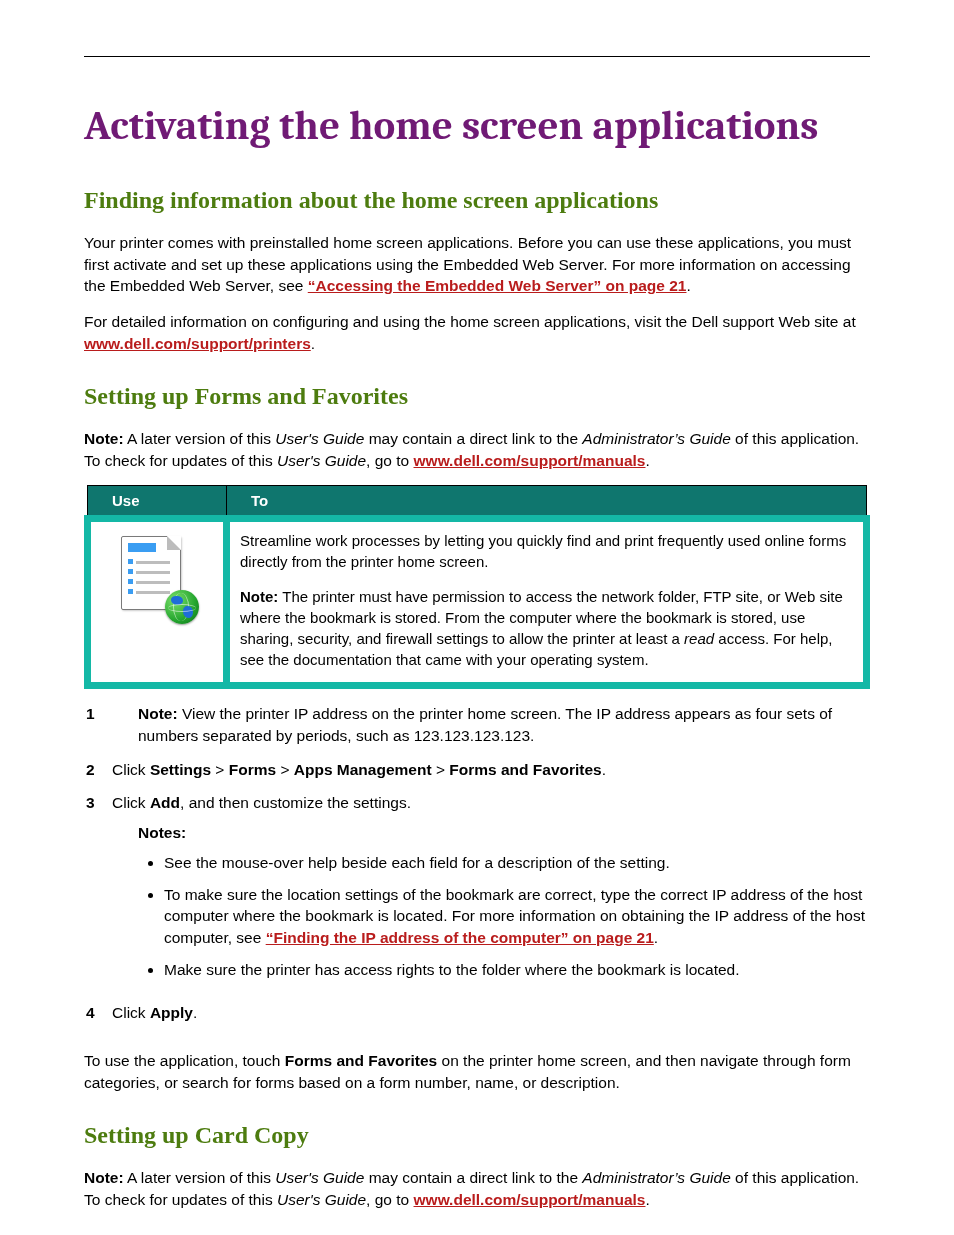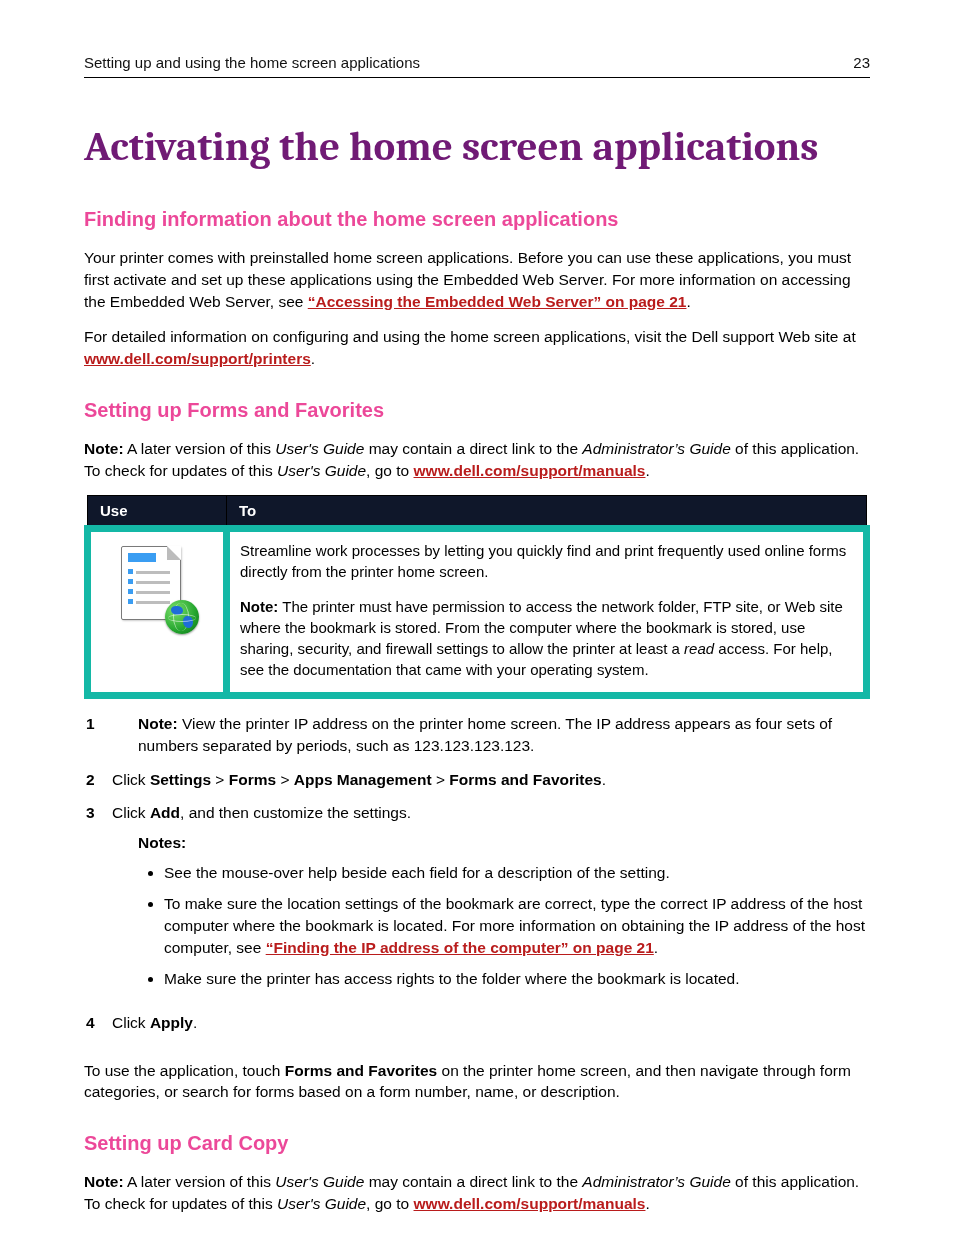--- a/index.html
+++ b/index.html
@@ -1,25 +1,25 @@
 <!DOCTYPE html>
 <html><head>
 <meta charset="utf-8">
 <style>
   html,body{margin:0;padding:0;background:#fff;color:#000;}
   body{font-family:"Segoe UI","Helvetica Neue",Arial,sans-serif;font-size:15.5px;line-height:1.4;}
   .page{width:954px;min-height:1235px;box-sizing:border-box;padding:52px 84px 60px 84px;position:relative;}
   .running-head{display:flex;justify-content:space-between;align-items:flex-end;font-size:15px;color:#111;margin-bottom:2px;}
   .rule{border:none;border-top:1px solid #000;margin:4px 0 40px 0;}
   h1{font-family:Cambria,Georgia,"Times New Roman",serif;font-weight:700;font-size:41px;margin:0 0 30px 0;color:#701a75;}
-  h2{font-family:Liberation Sans, sans-serif;font-weight:700;font-size:20px;margin:26px 0 14px 0;color:#ec4899;}
+  h2{font-family:Liberation Serif, serif;font-weight:700;font-size:24px;margin:26px 0 14px 0;color:#4d7c0f;}
   p{margin:0 0 14px 0;}
   a.link{color:#b91c1c;text-decoration:underline;font-weight:700;}
   table.box{width:100%;border-collapse:collapse;margin:10px 0 14px 0;font-size:15px;}
-  table.box th{background:#0f172a;color:#fff;text-align:left;font-weight:700;padding:4px 12px;border:1px solid #000;}
+  table.box th{background:#0f766e;color:#fff;text-align:left;font-weight:700;padding:4px 24px;border:1px solid #000;}
   table.box td{border:7px solid #14b8a6;padding:8px 10px;vertical-align:top;}
   table.box td.icon-cell{width:120px;text-align:center;padding:14px 6px;}
   .icon-forms{display:inline-block;position:relative;width:72px;height:82px;}
   .icon-doc{position:absolute;left:0;top:0;width:58px;height:72px;background:#fff;border:1.5px solid #7a7a7a;border-radius:2px;box-shadow:1px 1px 2px rgba(0,0,0,.2);}
   .icon-doc .fold{position:absolute;right:-1px;top:-1px;width:0;height:0;border-left:14px solid #bcbcbc;border-top:14px solid #fff;}
   .icon-doc .hdr{position:absolute;left:6px;top:6px;width:28px;height:9px;background:#3a9df2;}
   .row{position:absolute;left:6px;height:3px;background:#bdbdbd;}
   .sq{position:absolute;width:5px;height:5px;background:#3a9df2;left:6px;}
   .globe{position:absolute;right:-6px;bottom:-6px;width:34px;height:34px;border-radius:50%;background:radial-gradient(circle at 30% 30%,#7be06a 0%,#24a52e 60%,#0a6d16 100%);box-shadow:0 1px 2px rgba(0,0,0,.4);}
   .globe::before{content:"";position:absolute;left:8px;top:3px;width:14px;height:28px;border:1px solid rgba(255,255,255,.55);border-top:none;border-bottom:none;border-radius:50%;}
@@ -32,24 +32,20 @@
   .notes-hdr{font-weight:700;margin:8px 0 8px 26px;}
   ul.bullets{margin:0 0 10px 52px;padding:0;list-style:disc;}
   ul.bullets li{margin:0 0 10px 0;}
   .ital{font-style:italic;}
   strong{font-weight:700;}
 </style>
 </head>
 <body>
 <div class="page">
 
-  <div class="running-head">
-    <span>Setting up and using the home screen applications</span>
-    <span>23</span>
-  </div>
   <hr class="rule">
 
   <h1>Activating the home screen applications</h1>
 
   <h2>Finding information about the home screen applications</h2>
   <p>
     <span>Your printer comes with preinstalled home screen applications. Before you can use these applications, you must first activate and set up these applications using the Embedded Web Server. For more information on accessing the Embedded Web Server, see </span><a href="#" class="link">“Accessing the Embedded Web Server” on page 21</a><span>.</span>
   </p>
   <p>
     <span>For detailed information on configuring and using the home screen applications, visit the Dell support Web site at </span><a href="#" class="link">www.dell.com/support/printers</a><span>.</span>

